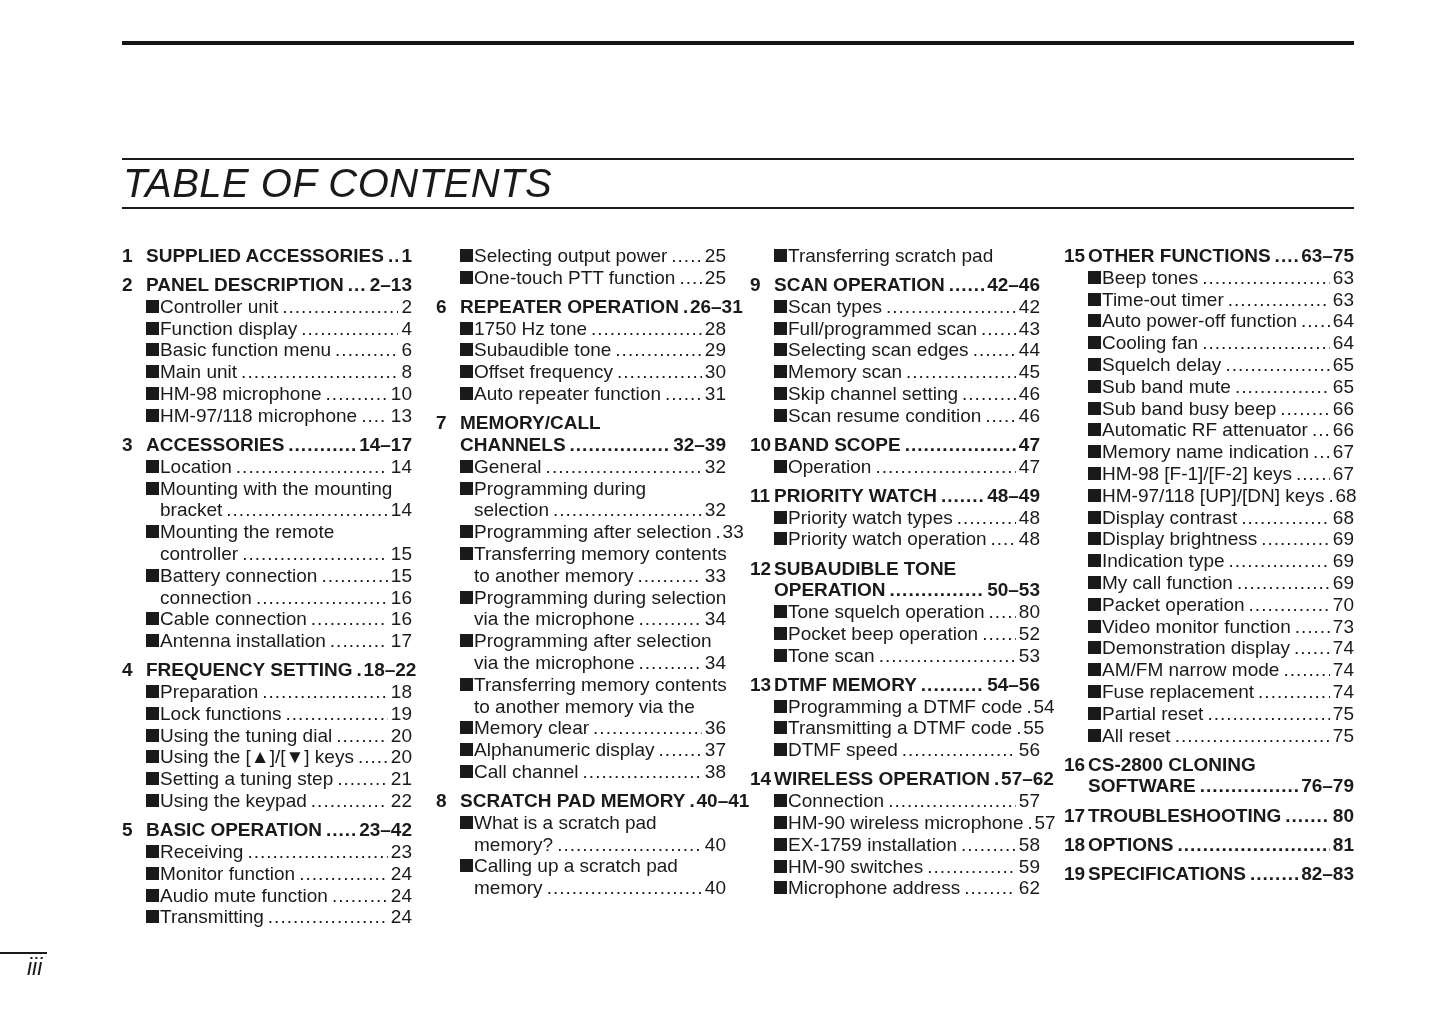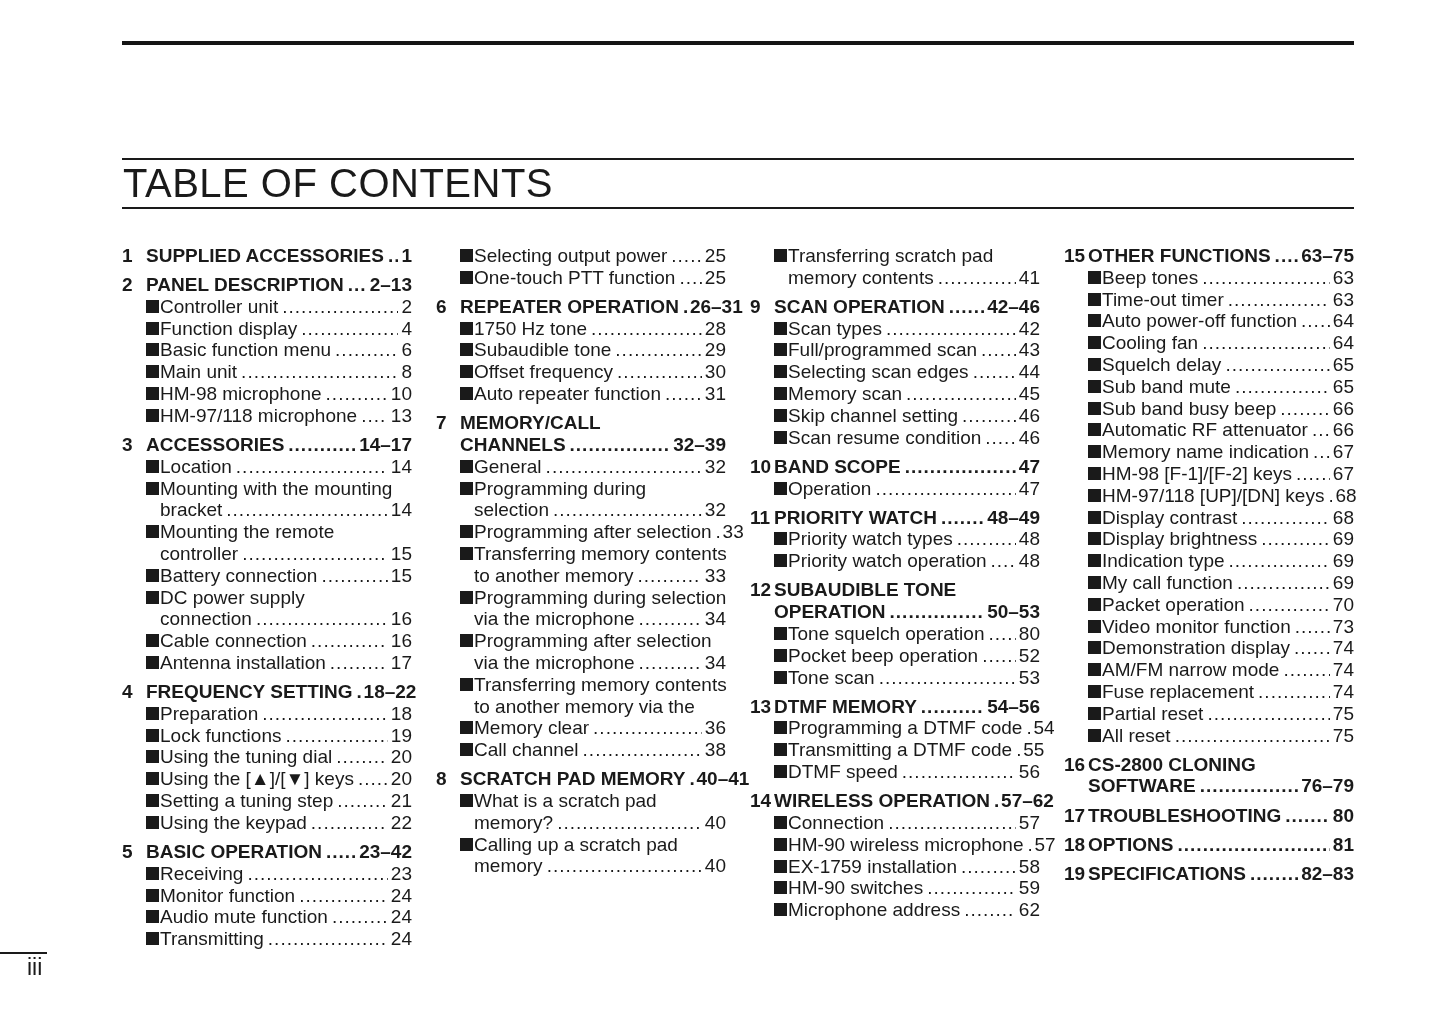--- a/index.html
+++ b/index.html
@@ -22,20 +22,21 @@
     position: absolute; left: 122px; top: 158px; width: 1232px;
     border-top: 2px solid #1a1a1a;
     border-bottom: 2px solid #1a1a1a;
   }
   .title-wrap h1 {
     margin: 0; padding: 0 0 0 1px;
     font-size: 40px; font-weight: 400;
     letter-spacing: 0.5px;
     line-height: 47px;
     white-space: nowrap;
+    font-style: italic;
   }
 
   .toc {
     position: absolute; left: 122px; top: 245px; width: 1232px;
     display: flex; gap: 24px; align-items: flex-start;
     font-size: 19px; line-height: 21.8px;
   }
   .toc-col { flex: 0 0 290px; width: 290px; }
 
   .block.section { margin-top: 7.3px; }
@@ -64,21 +65,21 @@
     letter-spacing: 1px;
   }
   .pg { white-space: nowrap; }
 
   .footer-rule {
     position: absolute; left: 0; top: 952px;
     width: 47px; height: 2px; background: #1a1a1a;
   }
   .footer-num {
     position: absolute; left: 27px; top: 955px;
-    font-size: 23px; line-height: 24px;
+    font-size: 23px; line-height: 24px; font-style: italic;
   }
 </style>
 </head>
 <body>
 
 <div class="page">
   <div class="rule-top"></div>
 
   <div class="title-wrap">
     <h1>TABLE OF CONTENTS</h1>
@@ -172,24 +173,20 @@
             <span class="pg">15</span>
           </div>
           <div class="line item">
             <span class="gutter"></span>
             <span class="txt"><span class="bullet"></span>Battery connection</span>
             <span class="leader"></span>
             <span class="pg">15</span>
           </div>
           <div class="line item">
             <span class="gutter"></span>
-            <span class="txt"><span class="bullet"></span>DC power supply</span>
-          </div>
-          <div class="line item">
-            <span class="gutter"></span>
             <span class="txt cont">connection</span>
             <span class="leader"></span>
             <span class="pg">16</span>
           </div>
           <div class="line item">
             <span class="gutter"></span>
             <span class="txt"><span class="bullet"></span>Cable connection</span>
             <span class="leader"></span>
             <span class="pg">16</span>
           </div>
@@ -396,20 +393,26 @@
             <span class="txt cont">to another memory via the</span>
           </div>
           <div class="line item">
             <span class="gutter"></span>
             <span class="txt"><span class="bullet"></span>Memory clear</span>
             <span class="leader"></span>
             <span class="pg">36</span>
           </div>
           <div class="line item">
             <span class="gutter"></span>
+            <span class="txt"><span class="bullet"></span>Alphanumeric display</span>
+            <span class="leader"></span>
+            <span class="pg">37</span>
+          </div>
+          <div class="line item">
+            <span class="gutter"></span>
             <span class="txt"><span class="bullet"></span>Call channel</span>
             <span class="leader"></span>
             <span class="pg">38</span>
           </div>
         </div>
         <div class="block section">
           <div class="line heading">
             <span class="gutter">8</span>
             <span class="txt">SCRATCH PAD MEMORY</span>
             <span class="leader"></span>
@@ -436,26 +439,20 @@
             <span class="pg">40</span>
           </div>
         </div>
       </div>
       <div class="toc-col">
         <div class="block">
           <div class="line item">
             <span class="gutter"></span>
             <span class="txt"><span class="bullet"></span>Transferring scratch pad</span>
           </div>
-          <div class="line item">
-            <span class="gutter"></span>
-            <span class="txt cont">memory contents</span>
-            <span class="leader"></span>
-            <span class="pg">41</span>
-          </div>
         </div>
         <div class="block section">
           <div class="line heading">
             <span class="gutter">9</span>
             <span class="txt">SCAN OPERATION</span>
             <span class="leader"></span>
             <span class="pg">42–46</span>
           </div>
           <div class="line item">
             <span class="gutter"></span>

